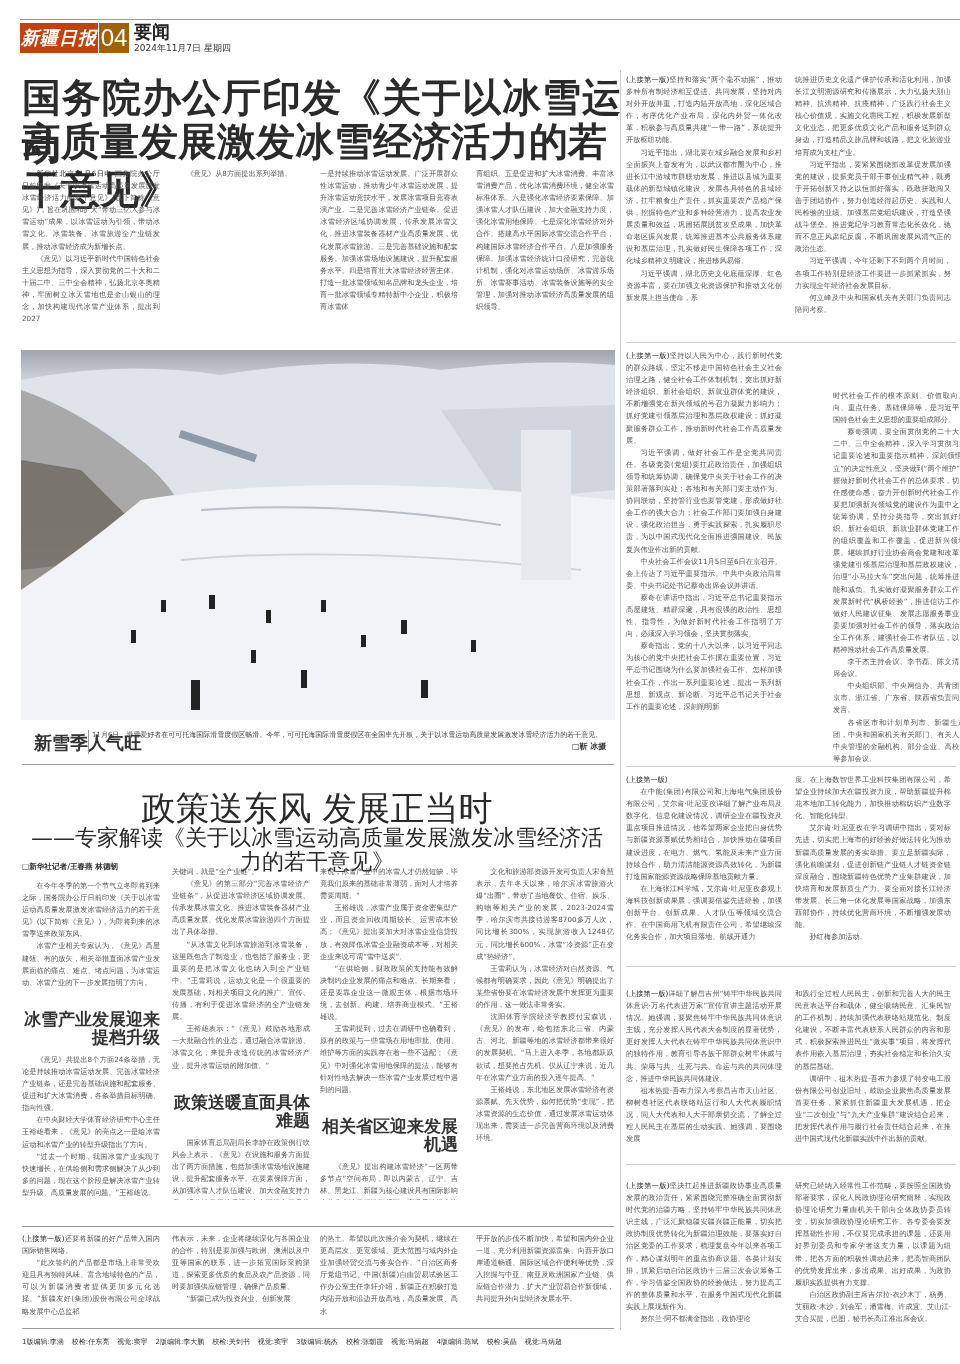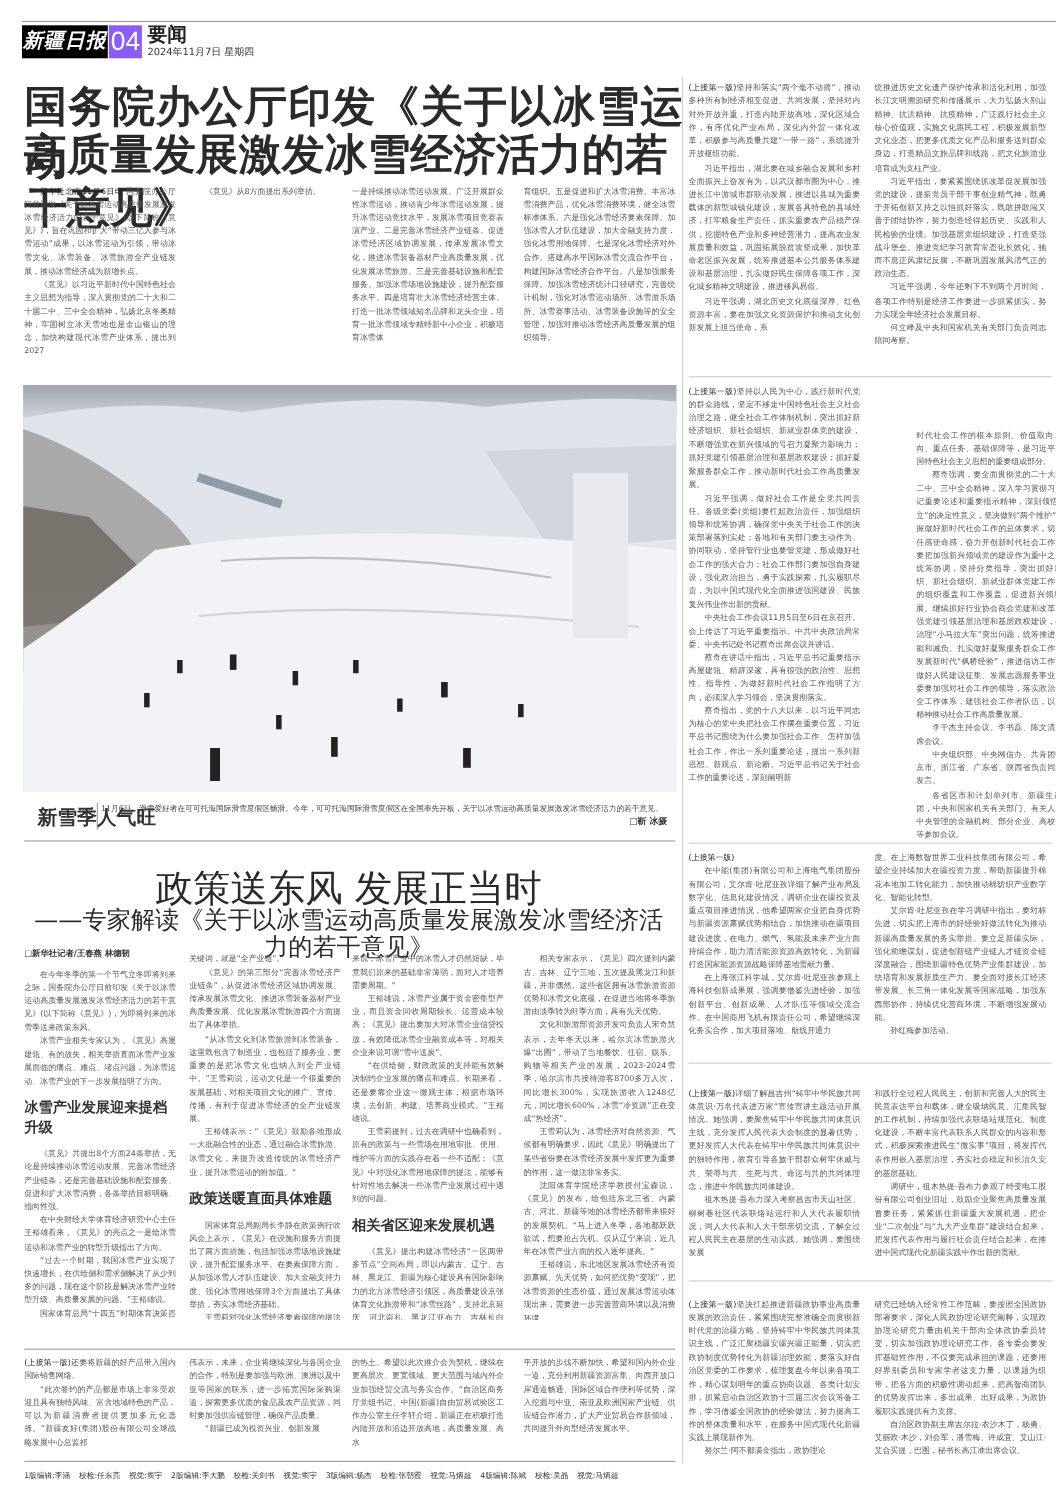--- a/index.html
+++ b/index.html
@@ -1,35 +1,35 @@
 <!DOCTYPE html>
 <html><head>
 <meta charset="utf-8">
 <style>
   html,body{margin:0;padding:0;background:#fff;}
   body{width:960px;height:1364px;position:relative;overflow:hidden;font-family:"DejaVu Sans",sans-serif;color:#333;}
   .rule{position:absolute;background:#9a9a9a;}
   
-  .logo{position:absolute;left:20px;top:23px;width:78px;height:30px;background:#000000;color:#fff;font-family:"DejaVu Serif",serif;font-style:italic;font-weight:bold;font-size:18px;line-height:30px;text-align:center;letter-spacing:1px;}
-  .pageno{position:absolute;left:99px;top:23px;width:30px;height:30px;background:#8b5cf6;color:#fff;font-size:24px;line-height:30px;text-align:center;font-family:"Liberation Sans",sans-serif;}
+  .logo{position:absolute;left:20px;top:23px;width:78px;height:30px;background:#c2410c;color:#fff;font-family:"DejaVu Serif",serif;font-style:italic;font-weight:bold;font-size:18px;line-height:30px;text-align:center;letter-spacing:1px;}
+  .pageno{position:absolute;left:99px;top:23px;width:30px;height:30px;background:#a16207;color:#fff;font-size:24px;line-height:30px;text-align:center;font-family:"Liberation Sans",sans-serif;}
   .section{position:absolute;left:134px;top:22px;font-size:18px;font-weight:bold;color:#222;line-height:20px;}
   .date{position:absolute;left:134px;top:43px;font-size:9px;color:#333;line-height:11px;}
   .headline{position:absolute;left:22px;width:600px;font-family:"DejaVu Sans",sans-serif;font-weight:bold;color:#2a2a2a;font-size:39px;line-height:48px;letter-spacing:1px;}
   .col{position:absolute;font-size:7.2px;line-height:12.1px;color:#555;text-align:justify;overflow:hidden;}
   .col p{margin:0;text-indent:2em;}
   .col p.noind{text-indent:0;}
   .lead{font-weight:normal;color:#222;}
   .photo{position:absolute;left:21px;top:350px;width:594px;height:370px;overflow:hidden;background:linear-gradient(180deg,#9fa5ad 0%,#e6e9ee 12%,#f3f4f7 30%,#d9dde3 45%,#eef0f4 60%,#e2e5ea 100%);}
   .caption-title{position:absolute;left:34px;top:731px;font-size:18px;font-weight:bold;color:#333;}
   .caption-text{position:absolute;left:92px;top:730px;width:520px;font-family:"DejaVu Serif",serif;font-size:7px;line-height:11px;color:#444;}
   .credit{position:absolute;left:572px;top:741px;font-size:8px;font-weight:bold;color:#333;}
   .h2main{position:absolute;left:22px;top:788px;width:590px;text-align:center;font-size:34px;line-height:40px;color:#2a2a2a;font-weight:normal;}
   .h2sub{position:absolute;left:22px;top:826px;width:590px;text-align:center;font-size:22px;line-height:24px;color:#2a2a2a;}
   .byline{position:absolute;left:22px;top:862px;font-size:7.6px;font-weight:bold;color:#333;}
-  .subhead{font-size:13px;font-weight:bold;color:#333;text-align:left;line-height:18px;margin:10px 0 8px 0;text-indent:0 !important;}
+  .subhead{font-size:17px;font-weight:bold;color:#333;text-align:right;line-height:18px;margin:21px 0 8px 0;text-indent:0 !important;}
   .footer{position:absolute;left:22px;top:1337px;font-size:7px;color:#333;white-space:nowrap;}
   .footer span{margin-right:8px;}
 </style>
 </head>
 <body>
 
 <div class="rule" style="left:20px;top:19px;width:940px;height:1px;"></div>
 <div class="logo">新疆日报</div>
 <div class="pageno">04</div>
 <div class="section">要闻</div>
@@ -109,21 +109,20 @@
 </div>
 <div class="col" style="left:320px;top:866px;width:138px;height:334px;">
   <p class="noind">来说，冰雪产业中的冰雪人才仍然短缺，毕竟我们原来的基础非常薄弱，面对人才培养需要周期。”</p>
   <p>王裕雄说，冰雪产业属于资金密集型产业，而且资金回收周期较长、运营成本较高；《意见》提出要加大对冰雪企业信贷投放，有效降低冰雪企业融资成本等，对相关企业来说可谓“雪中送炭”。</p>
   <p>“在供给侧，财政政策的支持能有效解决制约企业发展的痛点和难点。长期来看，还是要靠企业这一微观主体，根据市场环境，去创新、构建、培养商业模式。”王裕雄说。</p>
   <p>王雪莉提到，过去在调研中也确看到，原有的政策与一些雪场在用地审批、使用、维护等方面的实践存在着一些不适配；《意见》中对强化冰雪用地保障的提法，能够有针对性地去解决一些冰雪产业发展过程中遇到的问题。</p>
   <div class="subhead">相关省区迎来发展机遇</div>
   <p>《意见》提出构建冰雪经济“一区两带多节点”空间布局，即以内蒙古、辽宁、吉林、黑龙江、新疆为核心建设具有国际影响力的北方冰雪经济引领区，高质量建设京张体育文化旅游带和“冰雪丝路”，支持北京延庆、河北崇礼、黑龙江亚布力、吉林长白山、新疆阿勒泰和伊犁等地打造具有国际影响力的冰雪经济集聚区。</p>
 </div>
 <div class="col" style="left:476px;top:866px;width:138px;height:334px;">
-  <p>相关专家表示，《意见》四次提到内蒙古、吉林、辽宁三地，五次提及黑龙江和新疆，并非偶然。这些省区拥有冰雪旅游资源优势和冰雪文化底蕴，在促进当地将冬季旅游由淡季转为旺季方面，具有先天优势。</p>
   <p>文化和旅游部资源开发司负责人宋奇慧表示，去年冬天以来，哈尔滨冰雪旅游火爆“出圈”，带动了当地餐饮、住宿、娱乐、购物等相关产业的发展，2023-2024雪季，哈尔滨市共接待游客8700多万人次，同比增长300%，实现旅游收入1248亿元，同比增长600%，冰雪“冷资源”正在变成“热经济”。</p>
   <p>王雪莉认为，冰雪经济对自然资源、气候都有明确要求，因此《意见》明确提出了某些省份要在冰雪经济发展中发挥更为重要的作用，这一做法非常务实。</p>
   <p>沈阳体育学院经济学教授付宝森说，《意见》的发布，给包括东北三省、内蒙古、河北、新疆等地的冰雪经济都带来很好的发展契机。“马上进入冬季，各地都跃跃欲试，想要抢占先机。仅从辽宁来说，近几年在冰雪产业方面的投入逐年提高。”</p>
   <p>王裕雄说，东北地区发展冰雪经济有资源禀赋、先天优势，如何把优势“变现”，把冰雪资源的生态价值，通过发展冰雪运动体现出来，需要进一步完善营商环境以及消费环境。</p>
 
 </div>
 
 <div class="rule" style="left:22px;top:1226px;width:592px;height:1px;"></div>
 
 <div class="col" style="left:22px;top:1233px;width:138px;height:92px;">

